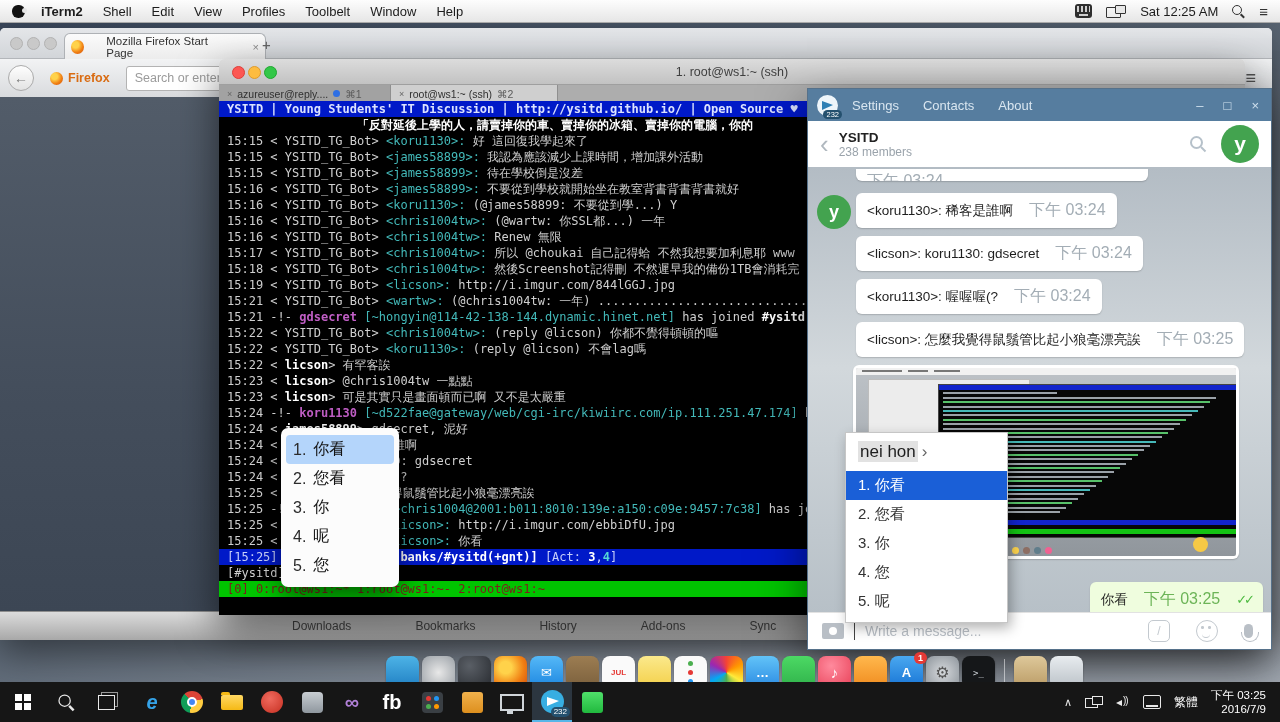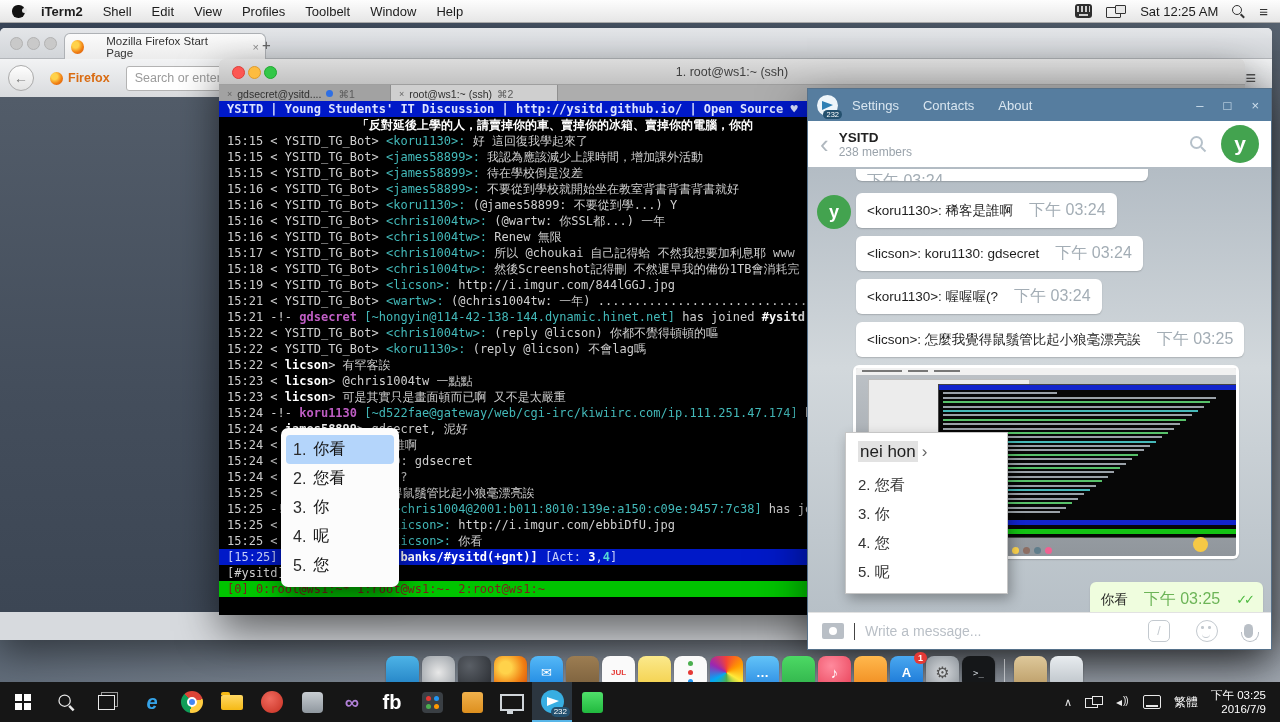--- a/index.html
+++ b/index.html
@@ -245,33 +245,41 @@
     <span class="ffbtn">
       <span class="dot"></span>
       <span>Firefox</span>
     </span>
     <div class="urlbar">
       <span>Search or enter address</span>
     </div>
     <span class="ff-menu">≡</span>
   </div>
   <div class="ff-content"></div>
+  <div class="ff-bottombar" id="ffLinks">
+      <span>Downloads</span>
+      <span>Bookmarks</span>
+      <span>History</span>
+      <span>Add-ons</span>
+      <span>Sync</span>
+      <span>Preferences</span>
+    </div>
 </div>
 
 <div class="iterm">
   <div class="it-titlebar">
     <span class="tl red"></span>
     <span class="tl yel"></span>
     <span class="tl grn"></span>
     <span>1. root@ws1:~ (ssh)</span>
   </div>
   <div class="it-tabbar">
     <div class="it-tab inactive">
       <span class="x">×</span>
-      <span>gdsecret@ysitd....</span>
+      <span>azureuser@reply....</span>
       <span class="bdot"></span>
       <span class="sc">⌘1</span>
     </div>
     <div class="it-tab active">
       <span class="x">×</span>
       <span>root@ws1:~ (ssh)</span>
       <span class="sc">⌘2</span>
     </div>
   </div>
   <div class="term">
@@ -456,20 +464,21 @@
       <span class="mic-ico"></span>
     </div>
   </div>
 </div>
 
 <div class="win-ime">
   <div class="wcomp">
     <span class="seg">nei hon</span><span class="arr">›</span>
   </div>
   <div id="winCands">
+      <div class="wcand sel">1. 你看</div>
       <div class="wcand">2. 您看</div>
       <div class="wcand">3. 你</div>
       <div class="wcand">4. 您</div>
       <div class="wcand">5. 呢</div>
     </div>
 </div>
 
 <div class="dock" id="dock">
     <div class="dock-icon di-finder"></div>
     <div class="dock-icon di-launchpad"></div>

